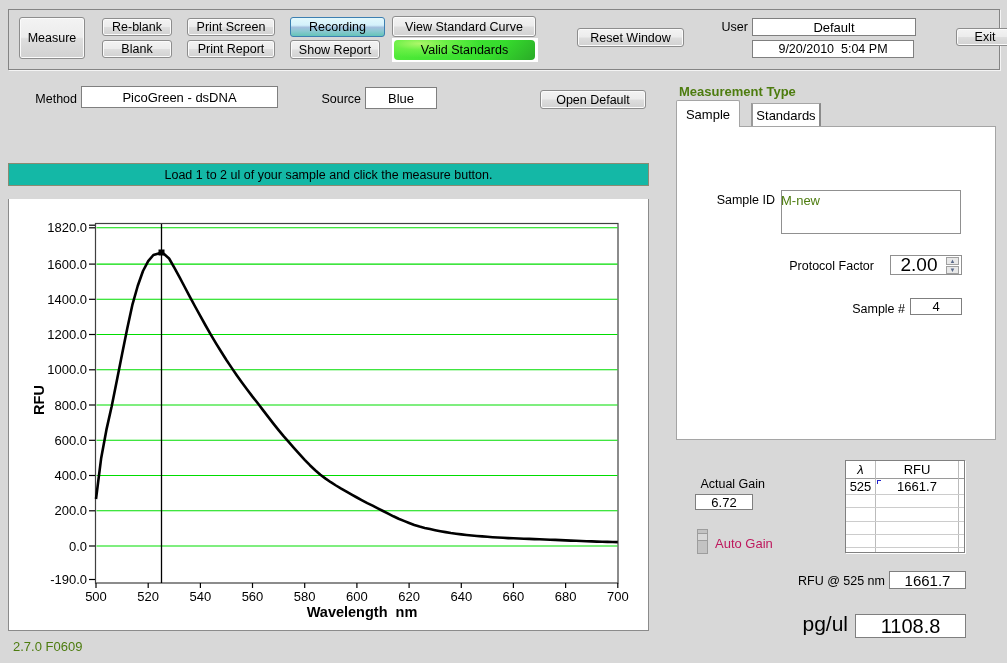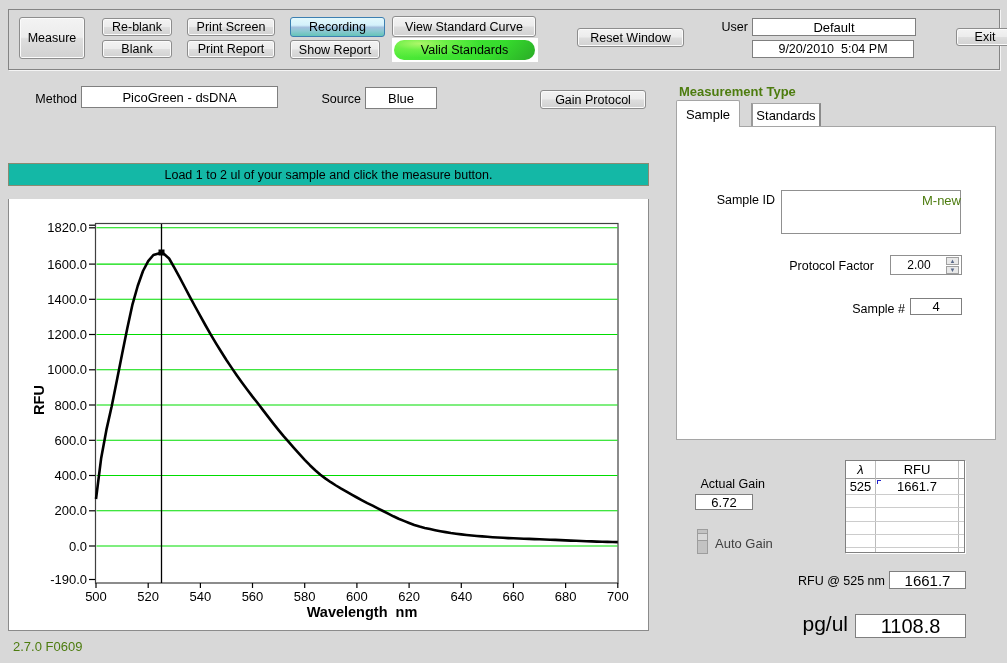--- a/index.html
+++ b/index.html
@@ -16,32 +16,32 @@
 <div class="ab" style="left:8px;top:9px;width:992px;height:61px;border:1px solid #848484;box-shadow:1px 1px 0 #f4f4f4"></div>
 <div class="btn" style="left:19px;top:17px;width:66px;height:42px">Measure</div>
 <div class="btn" style="left:102px;top:18px;width:70px;height:18px">Re-blank</div>
 <div class="btn" style="left:102px;top:40px;width:70px;height:18px">Blank</div>
 <div class="btn" style="left:187px;top:18px;width:88px;height:18px">Print Screen</div>
 <div class="btn" style="left:187px;top:40px;width:88px;height:18px">Print Report</div>
 <div class="btn" style="left:290px;top:17px;width:95px;height:20px;border:1px solid #3c7fb1;background:linear-gradient(180deg,#e3f8fc 0%,#d4f1fb 40%,#a4c0de 52%,#8cc8d2 72%,#64c4b8 100%);box-shadow:none">Recording</div>
 <div class="btn" style="left:290px;top:40px;width:90px;height:19px">Show Report</div>
 <div class="btn" style="left:392px;top:16px;width:144px;height:21px">View Standard Curve</div>
 <div class="ab" style="left:392px;top:38px;width:146px;height:24px;background:#fff"></div>
-<div class="btn" style="left:394px;top:40px;width:141px;height:20px;border:none;border-radius:10px;background:radial-gradient(ellipse 60px 14px at 18% 18%,#aef76a 0%,#6bf046 45%,rgba(110,240,70,0) 100%),linear-gradient(135deg,#55ec3a 0%,#3fe332 45%,#36dc2d 70%,#2aab27 100%);box-shadow:none">Valid Standards</div>
+<div class="btn" style="left:394px;top:40px;width:141px;height:20px;border:none;border-radius:4px;background:radial-gradient(ellipse 60px 14px at 18% 18%,#aef76a 0%,#6bf046 45%,rgba(110,240,70,0) 100%),linear-gradient(135deg,#55ec3a 0%,#3fe332 45%,#36dc2d 70%,#2aab27 100%);box-shadow:none">Valid Standards</div>
 <div class="btn" style="left:577px;top:28px;width:107px;height:19px">Reset Window</div>
 <div class="lblr" style="left:690px;top:20px;width:58px">User</div>
 <div class="fld" style="left:752px;top:18px;width:164px;height:18px">Default</div>
 <div class="fld" style="left:752px;top:40px;width:162px;height:18px;font-size:12.5px">9/20/2010&nbsp;&nbsp;5:04 PM</div>
 <div class="btn" style="left:956px;top:28px;width:58px;height:18px">Exit</div>
 
 <div class="lblr" style="left:10px;top:92px;width:67px">Method</div>
 <div class="fld" style="left:81px;top:86px;width:197px;height:22px;font-size:13px">PicoGreen - dsDNA</div>
 <div class="lblr" style="left:290px;top:92px;width:71px">Source</div>
 <div class="fld" style="left:365px;top:87px;width:72px;height:22px;font-size:13px">Blue</div>
-<div class="btn" style="left:540px;top:90px;width:106px;height:19px">Gain Protocol</div>
+<div class="btn" style="left:540px;top:90px;width:106px;height:19px">Open Default</div>
 
 <div class="ab" style="left:8px;top:163px;width:641px;height:23px;background:#14b8a6;border:1px solid #8b8a72;font-size:12.5px;display:flex;align-items:center;justify-content:center">Load 1 to 2 ul of your sample and click the measure button.</div>
 <div class="ab" style="left:8px;top:199px;width:641px;height:432px;background:#fff;border:1px solid #8b8b8b;border-top:none"></div>
 <svg style="position:absolute;left:8px;top:199px" width="641" height="432" viewBox="8 199 641 432" font-family="Liberation Sans, sans-serif" fill="#000">
 <rect x="95.5" y="223.5" width="522.5" height="359.5" fill="#fff" stroke="#404040" stroke-width="1.2"></rect>
 <line x1="96.5" y1="227.8" x2="617.5" y2="227.8" stroke="#00dd00" stroke-width="1.1"></line>
 <line x1="96.5" y1="264.1" x2="617.5" y2="264.1" stroke="#00dd00" stroke-width="1.1"></line>
 <line x1="96.5" y1="299.3" x2="617.5" y2="299.3" stroke="#00dd00" stroke-width="1.1"></line>
 <line x1="96.5" y1="334.5" x2="617.5" y2="334.5" stroke="#00dd00" stroke-width="1.1"></line>
 <line x1="96.5" y1="369.8" x2="617.5" y2="369.8" stroke="#00dd00" stroke-width="1.1"></line>
@@ -103,33 +103,33 @@
 </svg>
 <div class="lbl" style="left:13px;top:639px;font-size:13px">2.7.0 F0609</div>
 
 <div class="lbl" style="left:679px;top:84px;font-weight:bold;font-size:13px">Measurement Type</div>
 <div class="ab" style="left:676px;top:126px;width:320px;height:314px;background:#fff;border:1px solid #a5a5a5"></div>
 <div class="ab" style="left:676px;top:100px;width:64px;height:27px;background:#fff;border:1px solid #a5a5a5;border-bottom:none;border-radius:2px 2px 0 0;font-size:13px;display:flex;align-items:center;justify-content:center">Sample</div>
 <div class="ab" style="left:751px;top:103px;width:70px;height:23px;background:#fff;border:1px solid #a5a5a5;border-left:2px solid #9a9a9a;border-right:2px solid #8a8a8a;border-bottom:none;font-size:13px;display:flex;align-items:center;justify-content:center">Standards</div>
 
 <div class="lblr" style="left:690px;top:193px;width:85px">Sample ID</div>
 <div class="ab" style="left:781px;top:190px;width:180px;height:44px;background:#fff;border:1px solid #909090"></div>
-<div class="lbl" style="left:781px;top:193px;width:180px;text-align:right;font-size:13px">M-new</div>
+<div class="lbl" style="left:781px;top:193px;width:180px;text-align:left;font-size:13px">M-new</div>
 <div class="lblr" style="left:760px;top:259px;width:114px">Protocol Factor</div>
-<div class="ab" style="left:890px;top:255px;width:72px;height:20px;background:#fff;border:1px solid #909090;font-size:12px;display:flex;align-items:center;justify-content:center;padding-right:14px">2.00</div>
+<div class="ab" style="left:890px;top:255px;width:72px;height:20px;background:#fff;border:1px solid #909090;font-size:19px;display:flex;align-items:center;justify-content:center;padding-right:14px">2.00</div>
 <div class="ab" style="left:946px;top:257px;width:13px;height:8px;background:#e8e8e8;border:1px solid #a0a0a0;font-size:6px;color:#5a6a8a;display:flex;align-items:center;justify-content:center">▲</div>
 <div class="ab" style="left:946px;top:266px;width:13px;height:8px;background:#e8e8e8;border:1px solid #a0a0a0;font-size:6px;color:#5a6a8a;display:flex;align-items:center;justify-content:center">▼</div>
 <div class="lblr" style="left:820px;top:302px;width:85px">Sample #</div>
 <div class="fld" style="left:910px;top:298px;width:52px;height:17px;font-size:13px">4</div>
 
 <div class="lblr" style="left:675px;top:477px;width:90px">Actual Gain</div>
 <div class="fld" style="left:695px;top:494px;width:58px;height:16px;font-size:13px">6.72</div>
 <div class="ab" style="left:697px;top:529px;width:11px;height:25px;background:#c3c3c3;border:1px solid #9d9d9d"></div>
 <div class="ab" style="left:697px;top:533px;width:11px;height:8px;background:#d9d9d9;border:1px solid #9d9d9d"></div>
-<div class="lbl" style="left:715px;top:536px;font-size:13px;color:#404040">Auto Gain</div>
+<div class="lbl" style="left:715px;top:536px;font-size:13px;color:#be185d">Auto Gain</div>
 
 <div class="ab" style="left:845px;top:460px;width:120px;height:93px;background:#fff;border:1px solid #808080;box-shadow:1px 1px 0 #fff">
   <div style="position:absolute;left:0;top:0;width:100%;height:17px;border-bottom:1px solid #9a9a9a;font-size:13px">
       <span style="position:absolute;left:0;width:29px;text-align:center;top:1px;font-style:italic">λ</span>
       <span style="position:absolute;left:30px;width:82px;text-align:center;top:1px">RFU</span>
     </div>
   <div style="position:absolute;left:29px;top:0;width:1px;height:100%;background:#bbb"></div>
   <div style="position:absolute;left:112px;top:0;width:1px;height:100%;background:#bbb"></div>
   <div style="position:absolute;left:0;top:17px;width:100%;height:16px;font-size:13px">
       <span style="position:absolute;left:0;width:29px;text-align:center;top:1px">525</span>

